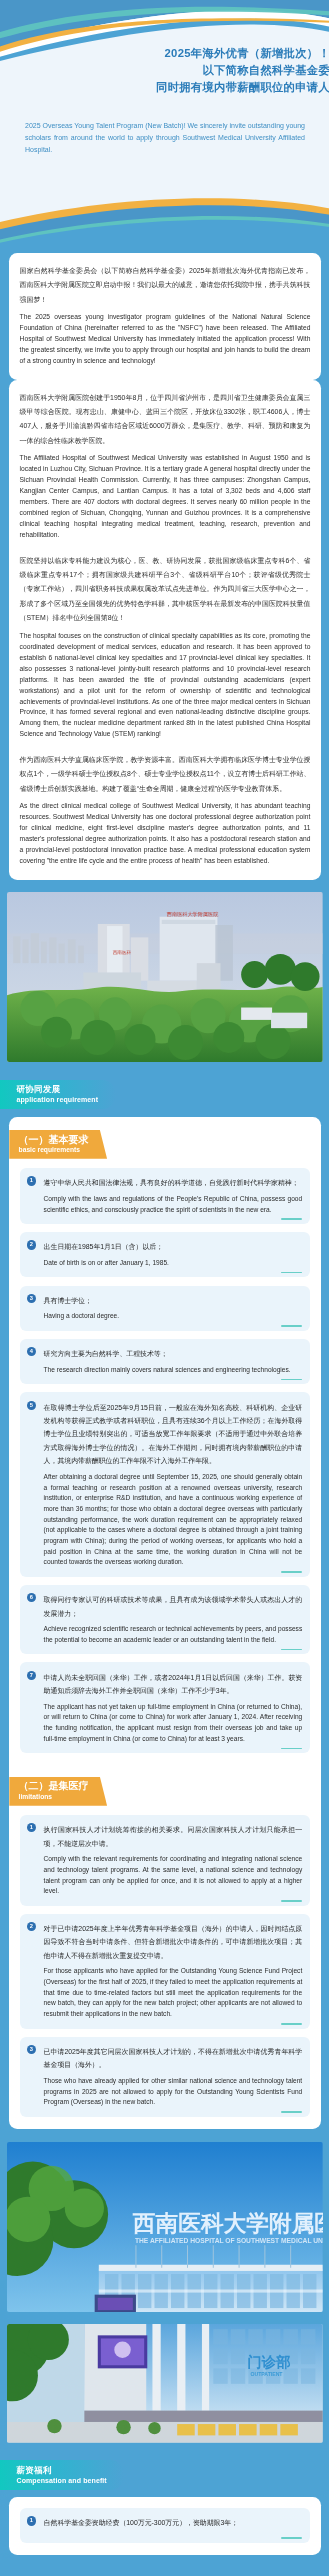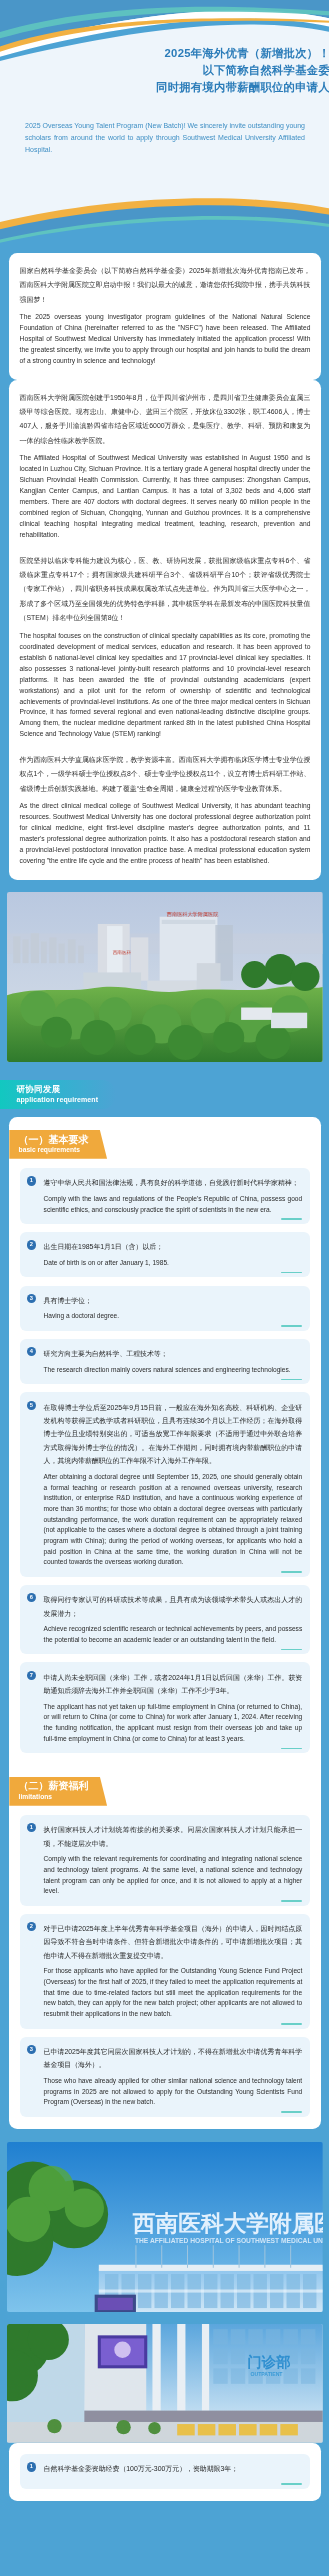--- a/index.html
+++ b/index.html
@@ -337,21 +337,21 @@
       </div>
       <div class="item">
         <span class="num">7</span>
         <div class="cn">申请人尚未全职回国（来华）工作，或者2024年1月1日以后回国（来华）工作。获资助通知后须辞去海外工作并全职回国（来华）工作不少于3年。</div>
         <div class="en">The applicant has not yet taken up full-time employment in China (or returned to China), or will return to China (or come to China) for work after January 1, 2024. After receiving the funding notification, the applicant must resign from their overseas job and take up full-time employment in China (or come to China) for at least 3 years.</div>
       </div>
 
       <div style="height:13.4px"></div>
 
       <div class="sub-badge">
-        <div class="cn">（二）薪资福利</div>
+        <div class="cn">（二）是集医疗</div>
         <div class="en">limitations</div>
       </div>
 
       <div class="item">
         <span class="num">1</span>
         <div class="cn">执行国家科技人才计划统筹衔接的相关要求。同层次国家科技人才计划只能承担一项，不能逆层次申请。</div>
         <div class="en">Comply with the relevant requirements for coordinating and integrating national science and technology talent programs. At the same level, a national science and technology talent program can only be applied for once, and it is not allowed to apply at a higher level.</div>
       </div>
       <div class="item">
         <span class="num">2</span>
@@ -479,20 +479,26 @@
             <rect x="530" y="194" width="34" height="22"></rect>
         </g>
         <g fill="#4f8f3e">
             <circle cx="226" cy="200" r="14"></circle>
             <circle cx="286" cy="202" r="12"></circle>
             <circle cx="92" cy="198" r="14"></circle>
           </g>
       </svg>
     </div>
 
+    <div class="sec-badge-wrap">
+      <div class="sec-badge">
+        <div class="cn">薪资福利</div>
+        <div class="en">Compensation and benefit</div>
+      </div>
+    </div>
 
     <div class="card">
       <div class="item">
         <span class="num">1</span>
         <div class="cn">自然科学基金委资助经费（100万元-300万元），资助期限3年；</div>
 
       </div>
 
     </div>
 

